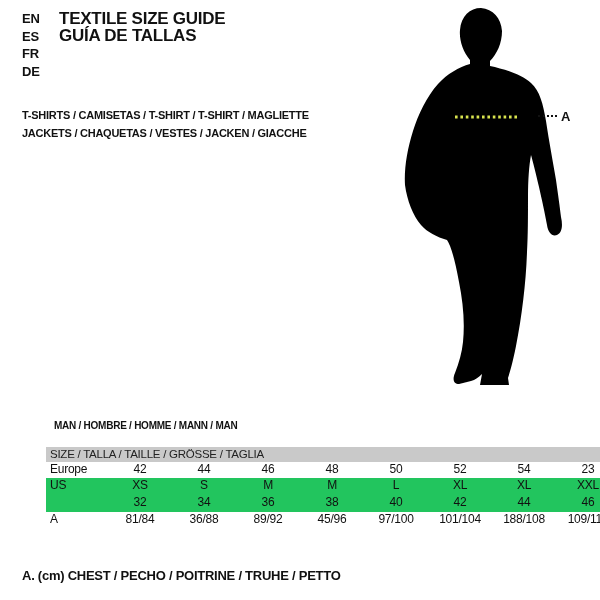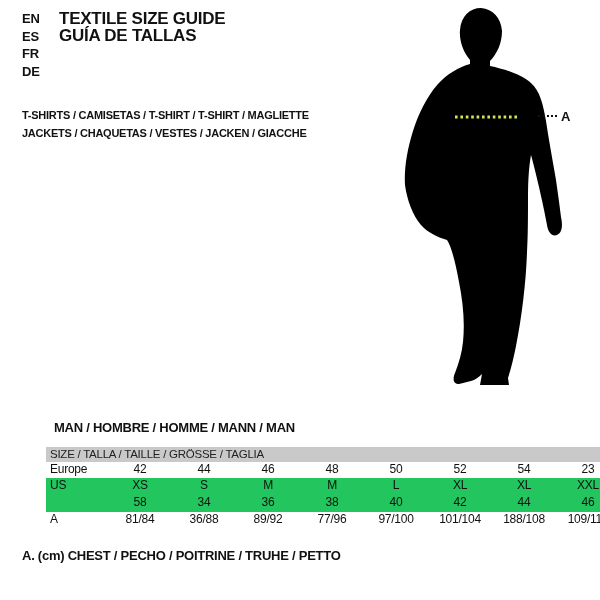--- a/index.html
+++ b/index.html
@@ -17,34 +17,34 @@
 
   
   .categories{position:absolute;left:22px;top:106px;font-weight:bold;font-size:11px;line-height:18px;white-space:nowrap;}
 
   
   .figure-wrap{position:absolute;left:400px;top:4px;width:180px;height:384px;}
   .measure-dashes{position:absolute;left:538px;top:115px;width:19px;border-top:2px dotted #111;}
   .measure-label{position:absolute;left:561px;top:109px;font-size:13px;font-weight:bold;}
 
   
-  .section-title{position:absolute;left:22px;top:420px;font-weight:bold;font-size:13px;white-space:nowrap;padding-left:32px;}
+  .section-title{position:absolute;left:22px;top:420px;font-weight:bold;font-size:10px;white-space:nowrap;padding-left:32px;}
 
   
   .size-table{position:absolute;left:18px;top:447px;width:574px;font-size:12px;margin-left:28px;}
   .t-header{height:15px;line-height:15px;padding-left:4px;font-size:11.5px;color:#222;}
   .t-row{display:flex;align-items:flex-start;}
   .row-europe{height:16px;}
   .row-us-line{height:17px;}
   .row-a{height:19px;}
   .t-label{width:62px;padding-left:4px;box-sizing:border-box;}
   .t-cell{flex:1;text-align:center;}
 
   
-  .footnote{position:absolute;left:22px;top:548px;font-weight:bold;font-size:13px;white-space:nowrap;}
+  .footnote{position:absolute;left:22px;top:568px;font-weight:bold;font-size:13px;white-space:nowrap;}
 </style>
 </head>
 <body>
 
 <div class="canvas">
 
   <div class="lang-list">
     <div class="lang-row">
       <span class="lang-code cond">EN</span>
       <span class="lang-label cond">TEXTILE SIZE GUIDE</span>
@@ -133,37 +133,37 @@
         <span class="t-cell cond">S</span>
         <span class="t-cell cond">M</span>
         <span class="t-cell cond">M</span>
         <span class="t-cell cond">L</span>
         <span class="t-cell cond">XL</span>
         <span class="t-cell cond">XL</span>
         <span class="t-cell cond">XXL</span>
       </div>
       <div class="t-row row-us-line">
         <span class="t-label cond"></span>
-        <span class="t-cell cond">58</span>
+        <span class="t-cell cond">32</span>
         <span class="t-cell cond">34</span>
         <span class="t-cell cond">36</span>
         <span class="t-cell cond">38</span>
         <span class="t-cell cond">40</span>
         <span class="t-cell cond">42</span>
         <span class="t-cell cond">44</span>
         <span class="t-cell cond">46</span>
       </div>
     </div>
 
     <div class="t-row row-a">
       <span class="t-label cond">A</span>
       <span class="t-cell cond">81/84</span>
       <span class="t-cell cond">36/88</span>
       <span class="t-cell cond">89/92</span>
-      <span class="t-cell cond">77/96</span>
+      <span class="t-cell cond">45/96</span>
       <span class="t-cell cond">97/100</span>
       <span class="t-cell cond">101/104</span>
       <span class="t-cell cond">188/108</span>
       <span class="t-cell cond">109/112</span>
     </div>
   </div>
 
   <div class="footnote cond">A. (cm) CHEST / PECHO / POITRINE / TRUHE / PETTO</div>
 
 </div>

